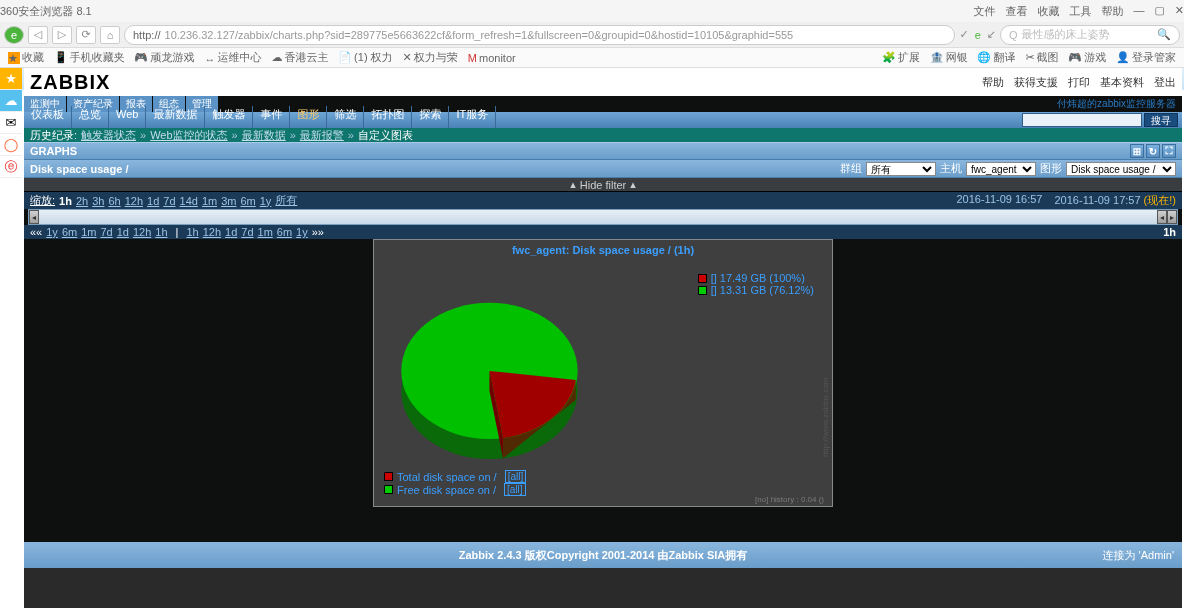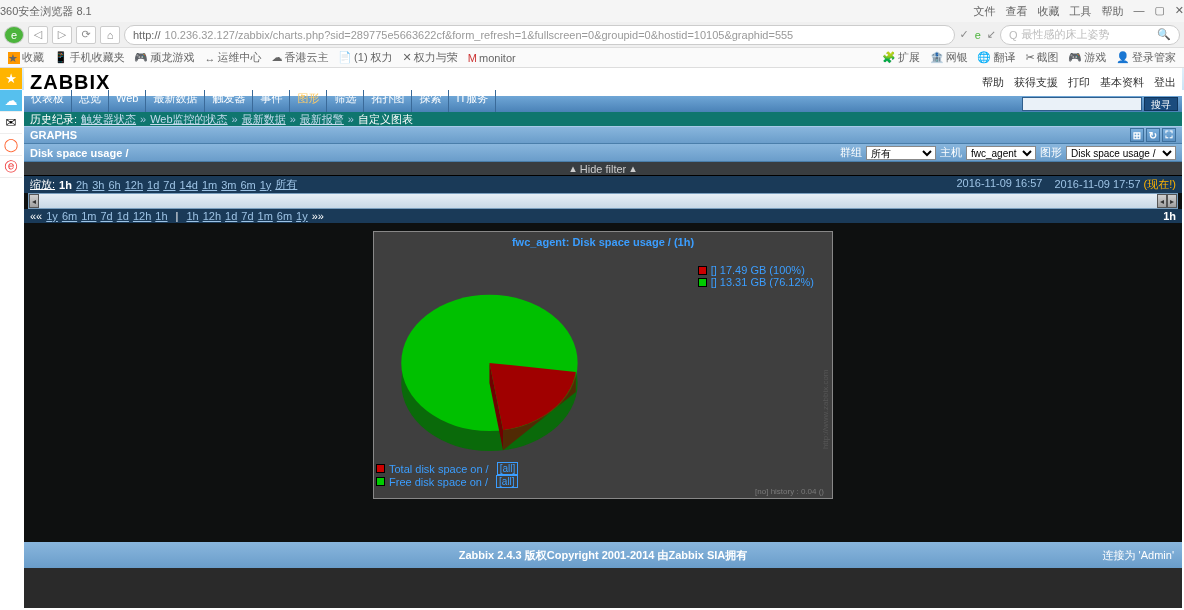--- a/index.html
+++ b/index.html
@@ -60,30 +60,30 @@
 
 .filter-bar { height: 14px; background: #393d40; color: #ccc; font-size: 9px; display: flex; align-items: center; justify-content: center; gap: 4px; border-bottom: 1px solid #000; }
 
 .zoom-bar { background: #1a3a58; color: #fff; font-size: 9px; padding: 1px 6px; display: flex; align-items: center; gap: 4px; justify-content: space-between; }
 .zoom-bar a { color: #9dc3e5; text-decoration: underline; }
 .zoom-bar .label { text-decoration: underline; }
 .timeline-bar { height: 16px; background: linear-gradient(#e7eff6,#c9d9e7); border: 1px solid #7a9fbf; margin: 0 4px; display: flex; align-items: center; position: relative; }
 .timeline-bar .handle { width: 10px; height: 14px; background: linear-gradient(#d0d0d0,#a0a0a0); border: 1px solid #555; display: flex; align-items: center; justify-content: center; color: #333; font-size: 8px; }
 .timeline-bar .right-handles { margin-left: auto; display: flex; }
 
-.chart-area { flex: 1; background: #0e1010; display: flex; justify-content: center; padding-top: 8px; overflow: hidden; }
+.chart-area { flex: 1; background: #0e1010; display: flex; justify-content: center; overflow: hidden; }
 .chart-box { width: 460px; height: 268px; background: #3f3f3f; border: 1px solid #888; position: relative; }
 .chart-title { text-align: center; color: #3b9eff; font-size: 11px; font-weight: 700; padding: 4px 0; }
 .chart-legend-top { position: absolute; top: 32px; right: 18px; font-size: 9px; color: #3b9eff; }
 .chart-legend-top .row { display: flex; align-items: center; gap: 4px; }
 .sw { width: 9px; height: 9px; border: 1px solid #000; }
 .sw.red { background: #c00; }
 .sw.green { background: #0c0; }
 .pie { position: absolute; top: 40px; left: 20px; width: 200px; height: 200px; }
-.chart-legend-bottom { position: absolute; bottom: 10px; left: 2px; font-size: 9px; color: #3b9eff; }
+.chart-legend-bottom { position: absolute; bottom: 10px; left: 10px; font-size: 9px; color: #3b9eff; }
 .chart-legend-bottom .row { display: flex; align-items: center; gap: 4px; }
 .tag-box { border: 1px solid #3b9eff; color: #3b9eff; font-size: 10px; padding: 0 2px; margin-left: 4px; }
 .chart-footer { position: absolute; bottom: 2px; right: 8px; color: #7a7a7a; font-size: 8px; }
 .chart-watermark { position: absolute; right: 2px; top: 50%; transform: rotate(-90deg) translateY(-50%); transform-origin: right center; color: #555; font-size: 8px; }
 
 .zabbix-footer { height: 26px; background: linear-gradient(#89b6dd,#6a9dca); color: #fff; display: flex; align-items: center; justify-content: center; font-size: 10px; font-weight: 700; position: relative; }
 .zabbix-footer .right { position: absolute; right: 8px; font-weight: 400; }
 
 .bottom-black { height: 40px; background: #2a2a2a; }
 </style>
@@ -175,20 +175,28 @@
     <span class="zabbix-logo">ZABBIX</span>
     <div class="links">
       <span>帮助</span>
       <span>获得支援</span>
       <span>打印</span>
       <span>基本资料</span>
       <span>登出</span>
     </div>
   </div>
 
+  <div class="nav-row nav1">
+    <span class="tab active">监测中</span>
+    <span class="tab">资产纪录</span>
+    <span class="tab">报表</span>
+    <span class="tab">组态</span>
+    <span class="tab">管理</span>
+    <span class="nav1-right">付炜超的zabbix监控服务器</span>
+  </div>
 
   <div class="nav-row nav2">
     <span class="item">仪表板</span>
     <span class="item">总览</span>
     <span class="item">Web</span>
     <span class="item">最新数据</span>
     <span class="item">触发器</span>
     <span class="item">事件</span>
     <span class="item active">图形</span>
     <span class="item">筛选</span>

